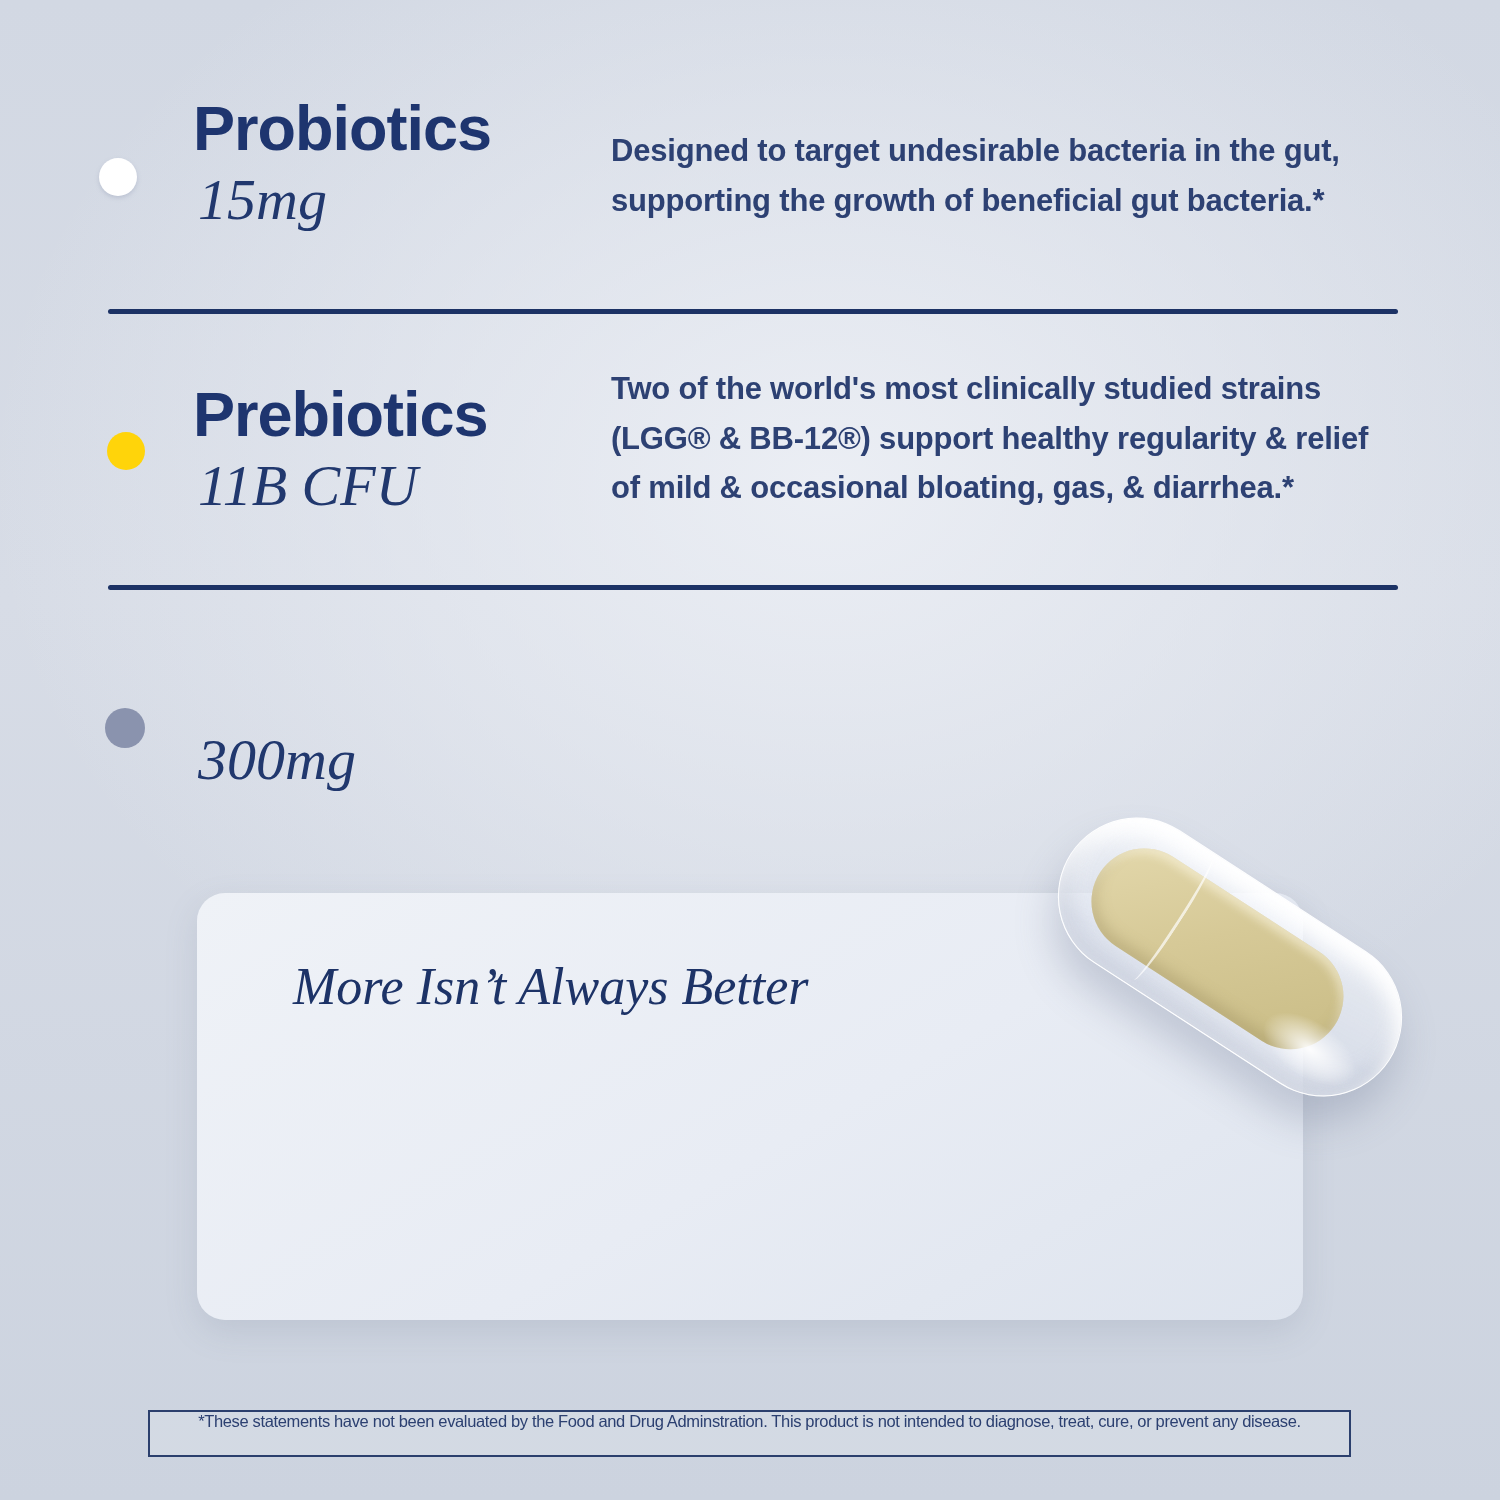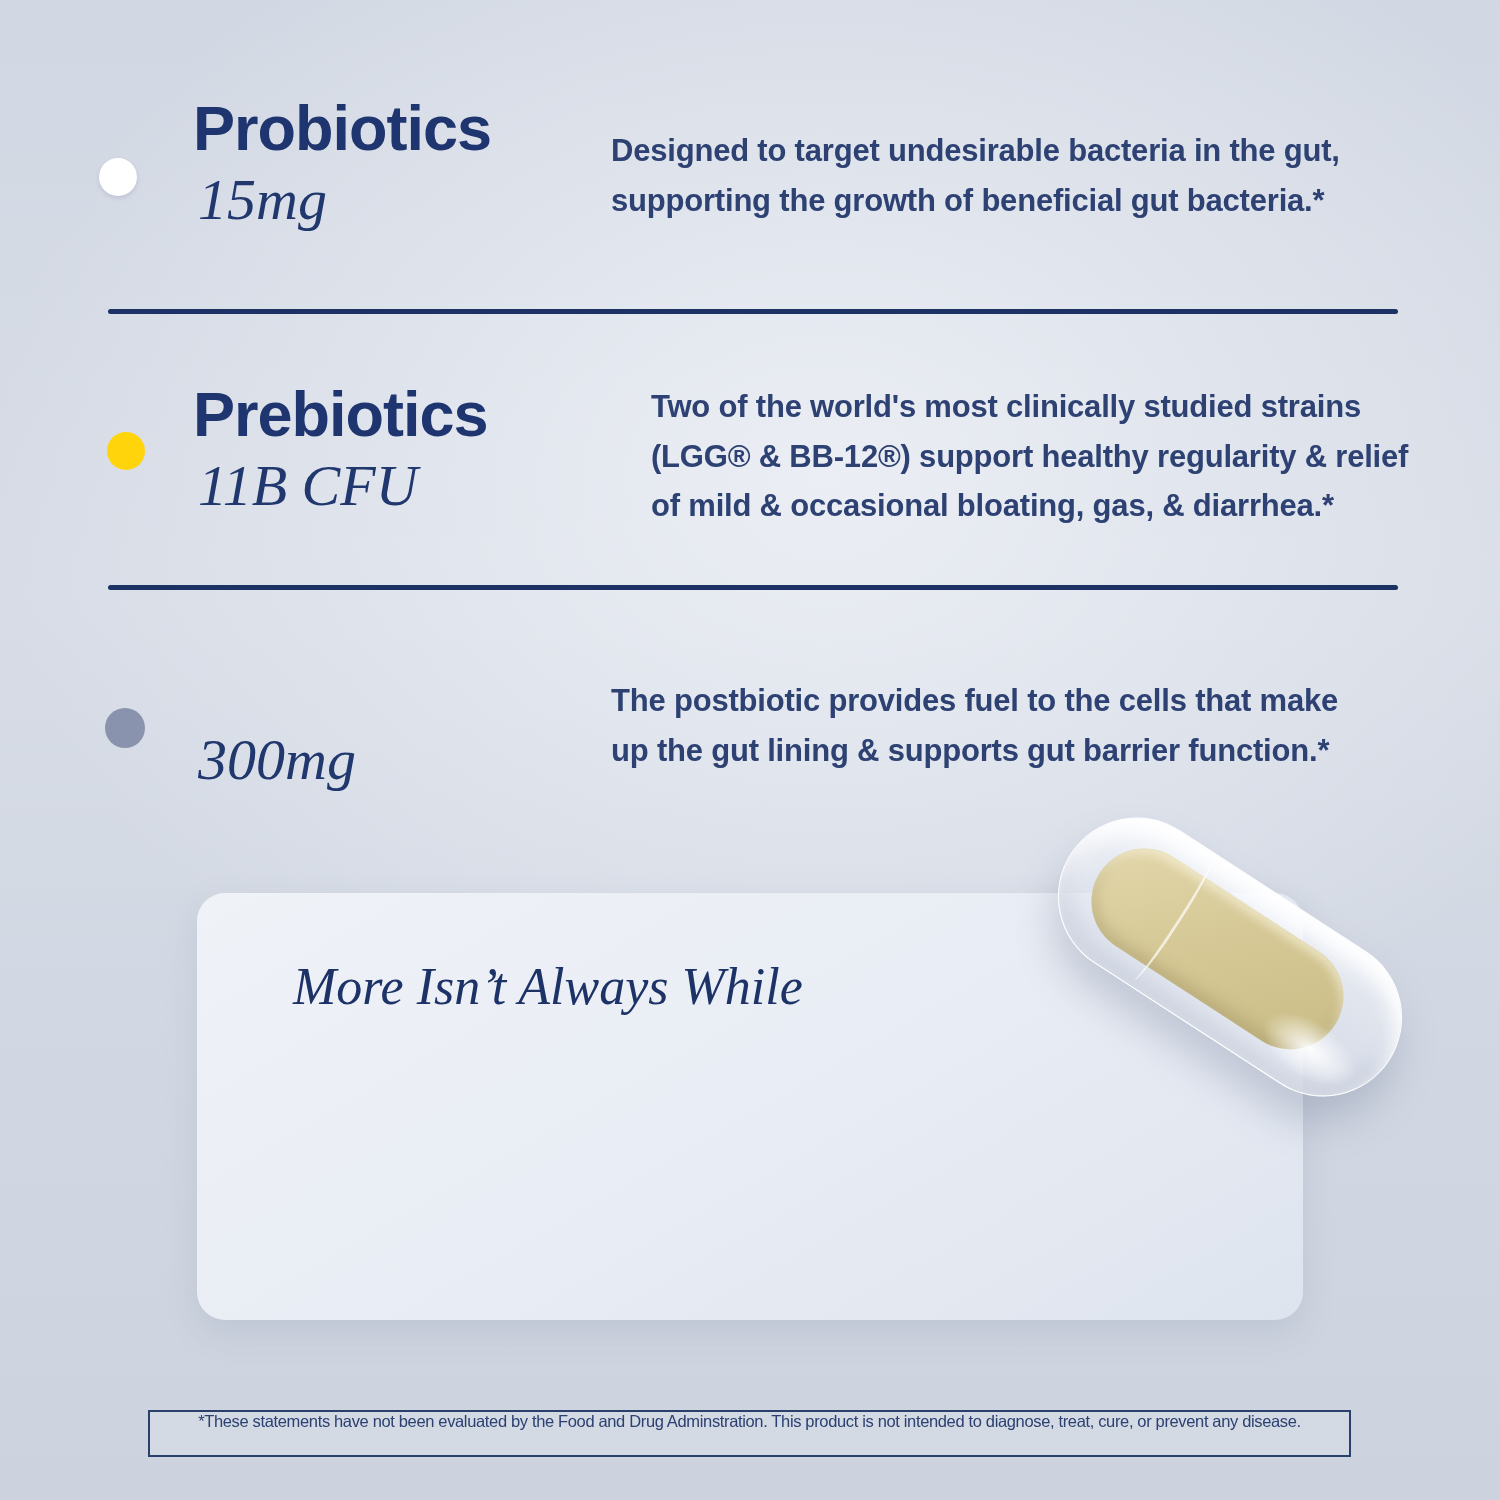--- a/index.html
+++ b/index.html
@@ -111,33 +111,31 @@
   <h2 class="heading" style="top:92px;">Probiotics</h2>
   <div class="amount" style="top:166px;">15mg</div>
   <p class="desc" style="top:126px;">Designed to target undesirable bacteria in the gut,
 supporting the growth of beneficial gut bacteria.*</p>
 
   <hr class="divider divider-1">
 
   <span class="dot dot-2" style="background: rgb(255, 212, 10);"></span>
   <h2 class="heading" style="top:378px;">Prebiotics</h2>
   <div class="amount" style="top:452px;text-align:center;">11B CFU</div>
-  <p class="desc" style="top:382px;margin-left:40px;">Two of the world's most clinically studied strains
+  <p class="desc" style="top:364px;">Two of the world's most clinically studied strains
 (LGG® &amp; BB-12®) support healthy regularity &amp; relief
 of mild &amp; occasional bloating, gas, &amp; diarrhea.*</p>
 
   <hr class="divider divider-2">
 
   <span class="dot dot-3" style="background: rgb(138, 147, 174);"></span>
   <div class="amount" style="top:726px;">300mg</div>
-  <p class="desc" style="top:676px;">The postbiotic provides fuel to the cells that make
-up the gut lining &amp; supports gut barrier function.*</p>
 
   <div class="card">
-    <h3 class="card-title">More Isn’t Always While</h3>
+    <h3 class="card-title">More Isn’t Always Better</h3>
   </div>
 
   <div class="capsule-wrap">
     <div class="capsule-shell">
       <div class="capsule-powder"></div>
       <div class="capsule-seam"></div>
       <div class="capsule-highlight"></div>
     </div>
   </div>
 

